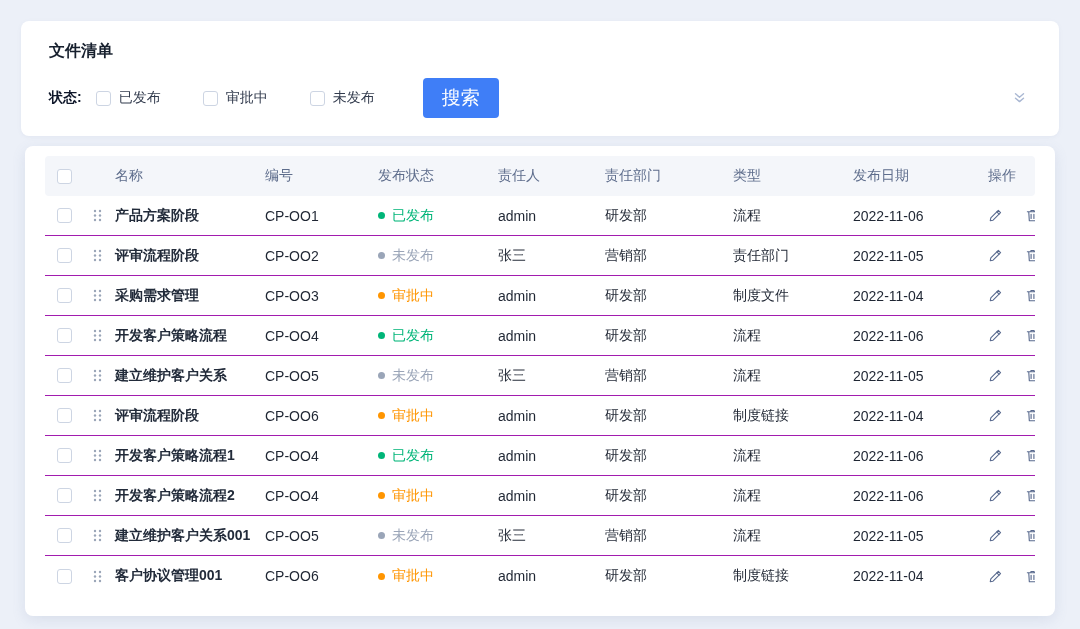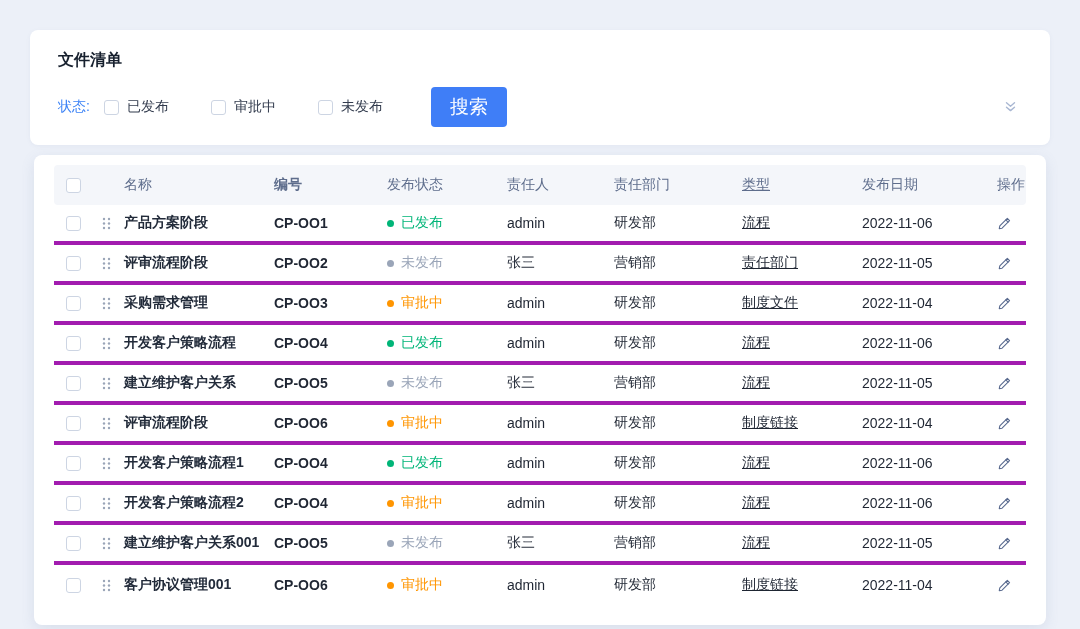--- a/index.html
+++ b/index.html
@@ -3,33 +3,33 @@
 <meta charset="utf-8">
 <style>
   * { margin:0; padding:0; box-sizing:border-box; }
   html,body { width:1080px; height:629px; overflow:hidden; }
   body {
     font-family: "Liberation Sans", "DejaVu Sans", sans-serif;
     background:#ecf0f8;
     color:#1f2633;
     font-size:14px;
   }
-  .page { padding:30px; height:100%; display:flex; flex-direction:column; }
+  .page { padding:21px; height:100%; display:flex; flex-direction:column; }
 
   .card { background:#fff; border-radius:8px; }
 
   
   .header-card {
     padding:20px 28px 18px 28px;
     box-shadow:0 1px 4px rgba(110,130,170,.08);
     margin-bottom:10px;
   }
   .page-title { font-size:16px; font-weight:700; color:#17202e; }
   .filter-row { display:flex; align-items:center; margin-top:16px; }
-  .filter-label { color:#3b82f6; margin-right:14px; }
+  .filter-label { color:#0f172a; margin-right:14px;font-weight:bold; }
   .checkbox-option { display:flex; align-items:center; gap:8px; margin-right:42px; cursor:pointer; color:#333c4e; }
   .checkbox {
     width:15px; height:15px; border:1px solid #cdd5e3; border-radius:3px;
     background:#fff; display:inline-block; flex:0 0 auto;
   }
   .search-btn {
     background:#3f7ef7; color:#fff; border:none; border-radius:4px;
     font-size:19px; padding:7px 19px; cursor:pointer; margin-left:6px;
     font-family:inherit;
   }
@@ -40,32 +40,32 @@
     flex:1;
     margin:0 4px;
     padding:10px 20px 20px 20px;
     box-shadow:0 4px 14px rgba(100,120,160,.14);
     display:flex; flex-direction:column;
   }
   .trow { display:flex; align-items:center; height:40px; }
   .thead {
     background:#f4f6fa; border-radius:4px; color:#5e6d8c; font-weight:500;
   }
-  .tbody .trow { border-bottom:4px solid #a21caf; }
+  .tbody .trow { border-bottom:1px solid #a21caf; }
   .tbody .trow:last-child { border-bottom:none; }
 
   .cell { padding:0 4px; white-space:nowrap; overflow:hidden; }
   .col-check  { width:38px; display:flex; justify-content:center; }
   .col-drag   { width:28px; display:flex; justify-content:center; color:#9aa5b8; }
   .col-name   { width:150px; }
-  .col-code   { width:113px;font-weight:bold; }
+  .col-code   { width:113px; }
   .col-status { width:120px; display:flex; align-items:center; gap:7px;font-family:Liberation Mono, monospace; }
   .col-owner  { width:107px; }
   .col-dept   { width:128px; }
-  .col-type   { width:120px;text-decoration:underline; }
+  .col-type   { width:120px; }
   .col-date   { width:135px; }
   .col-actions{ flex:1; display:flex; align-items:center; gap:22px; }
 
   .row-name { font-weight:600; color:#222b3a; }
   .dot { width:7px; height:7px; border-radius:50%; background:currentColor; display:inline-block; }
   .action { color:#5a6b8f; cursor:pointer; display:flex; align-items:center; }
   .drag-icon { cursor:grab; }
 </style>
 </head>
 <body>

